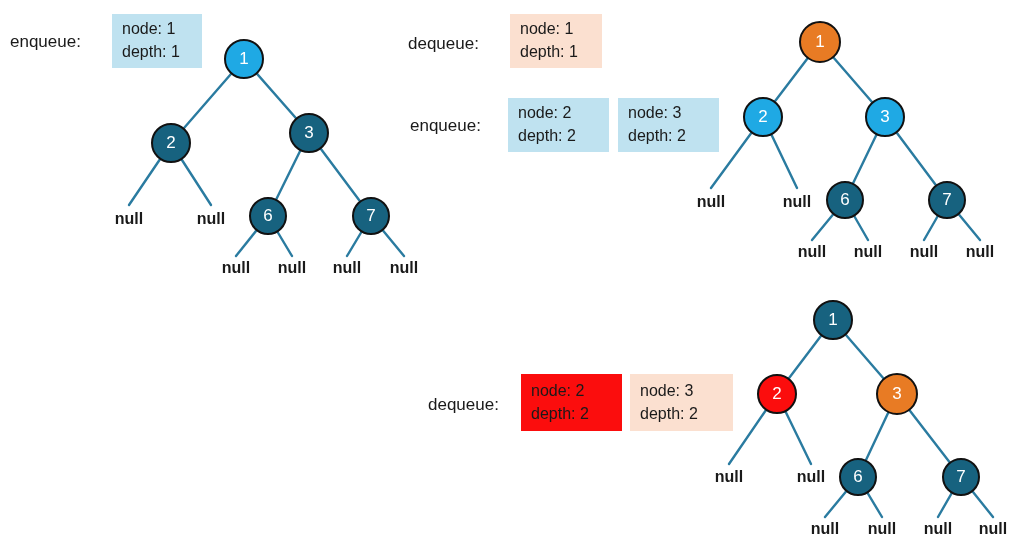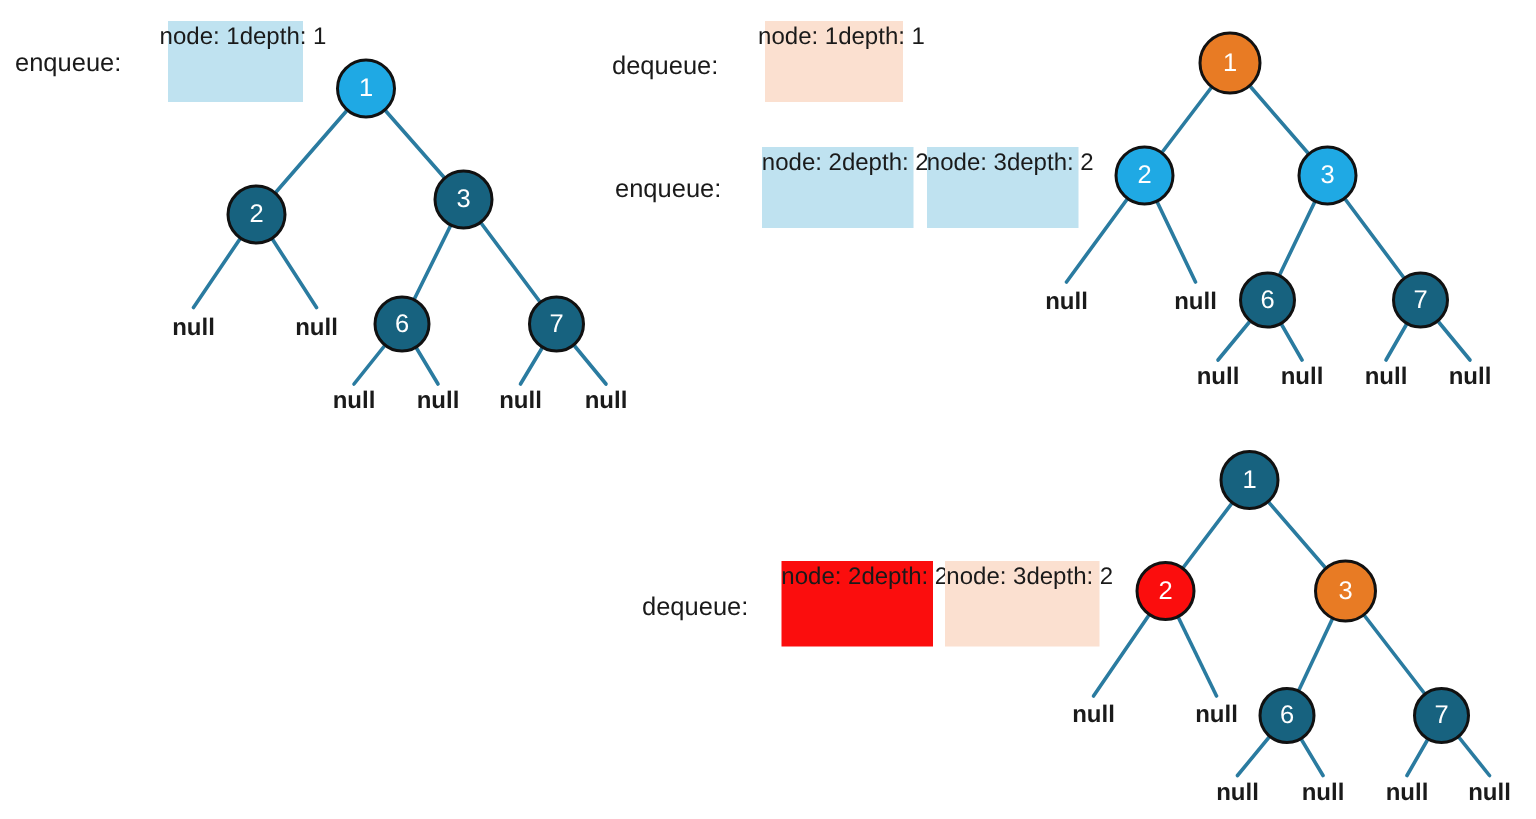--- a/index.html
+++ b/index.html
@@ -10,21 +10,21 @@
   }
   .stage{position:absolute;left:0;top:0;width:1024px;height:532px;}
   svg.edges{position:absolute;left:0;top:0;width:1024px;height:546px;pointer-events:none;}
 
   .op-label{
     position:absolute;font-size:17px;color:#1a1a1a;white-space:nowrap;
     transform:translateY(-50%);
   }
   .qbox{
     position:absolute;box-sizing:border-box;
-    display:flex;justify-content:center;
+    display:flex;flex-direction:column;justify-content:center;
     padding-left:10px;
     font-size:16px;line-height:1.42;color:#1a1a1a;
   }
   .qbox .ln{white-space:nowrap;}
   .qbox.blue{background:#bfe2f0;}
   .qbox.peach{background:#fbe0d0;}
   .qbox.red{background:#fb0d0d;}
 
   .node{
     position:absolute;border-radius:50%;

